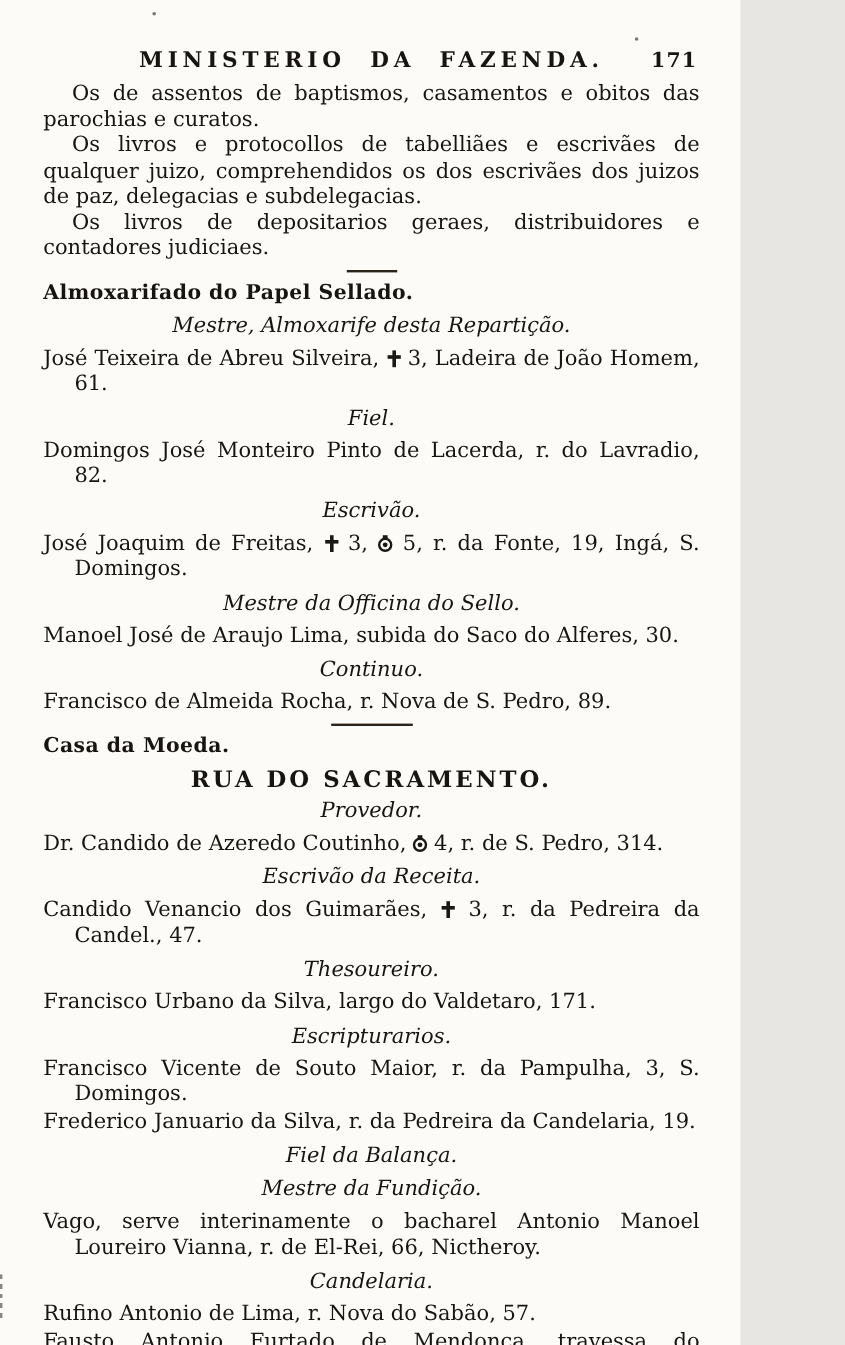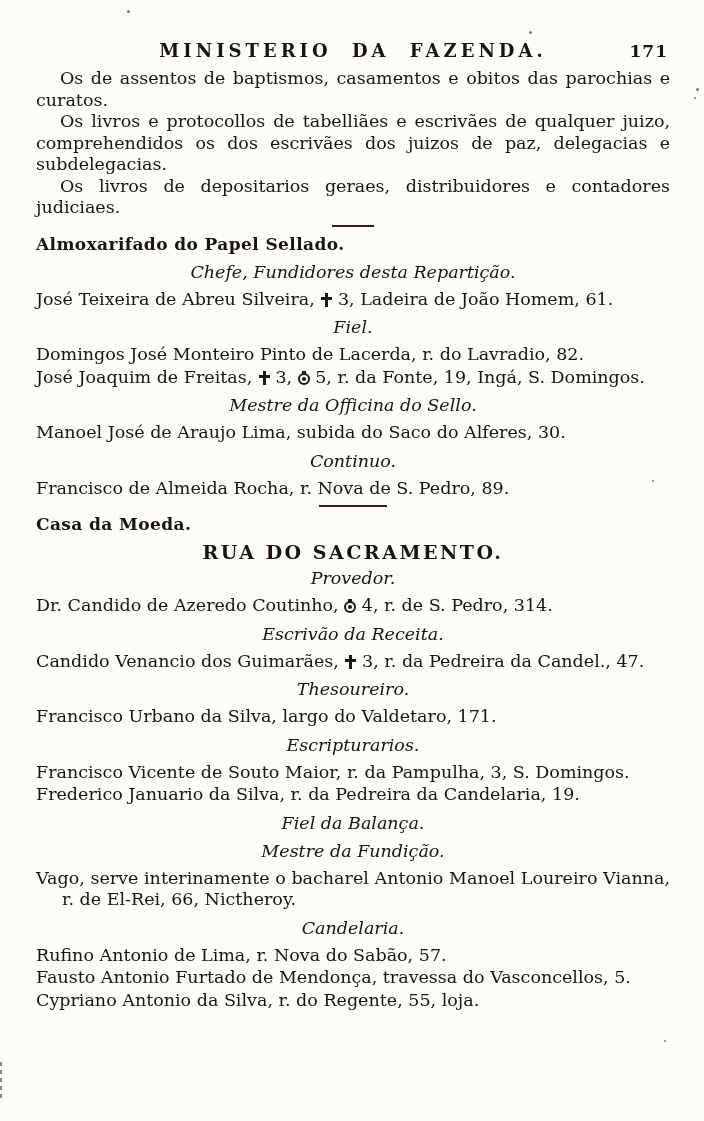--- a/index.html
+++ b/index.html
@@ -1,18 +1,18 @@
 <!DOCTYPE html>
 <html><head>
 <meta charset="utf-8">
 <style>
   html,body{margin:0;padding:0;background:#e8e6e2;}
   .page{
     position:relative;
-    width:704px;height:1121px;
+    width:617px;height:1121px;
     background:#fcfbf8;
     font-family:"DejaVu Serif","Liberation Serif",serif;
     color:#181510;
     overflow:hidden;
     box-sizing:border-box;
   }
   .content{padding:40px 34px 0 36px;}
   .header{position:relative;text-align:center;font-weight:bold;font-size:18px;
     letter-spacing:4px;word-spacing:10px;line-height:22px;margin-bottom:6px;}
   .pageno{position:absolute;right:2px;top:0;font-size:17px;letter-spacing:1px;word-spacing:0;}
@@ -45,24 +45,25 @@
     <div class="header">
       <span>MINISTERIO DA FAZENDA.</span>
       <span class="pageno">171</span>
     </div>
     <div>
         <div class="paragraph">Os de assentos de baptismos, casamentos e obitos das parochias e curatos.</div>
         <div class="paragraph">Os livros e protocollos de tabelliães e escrivães de qualquer juizo, comprehendidos os dos escrivães dos juizos de paz, delegacias e subdelegacias.</div>
         <div class="paragraph">Os livros de depositarios geraes, distribuidores e contadores judiciaes.</div>
         <div class="divider short"></div>
         <div class="section-title">Almoxarifado do Papel Sellado.</div>
-        <div class="role">Chefe, Fundidores desta Repartição.</div>
+        <div class="role">Mestre, Almoxarife desta Repartição.</div>
         <div class="entry">José Teixeira de Abreu Silveira, <span class="cross-icon"></span> 3, Ladeira de João Homem, 61.</div>
         <div class="role">Fiel.</div>
         <div class="entry">Domingos José Monteiro Pinto de Lacerda, r. do Lavradio, 82.</div>
+        <div class="role">Escrivão.</div>
         <div class="entry">José Joaquim de Freitas, <span class="cross-icon"></span> 3, <span class="rose-icon"></span> 5, r. da Fonte, 19, Ingá, S. Domingos.</div>
         <div class="role">Mestre da Officina do Sello.</div>
         <div class="entry">Manoel José de Araujo Lima, subida do Saco do Alferes, 30.</div>
         <div class="role">Continuo.</div>
         <div class="entry">Francisco de Almeida Rocha, r. Nova de S. Pedro, 89.</div>
         <div class="divider long"></div>
         <div class="section-title">Casa da Moeda.</div>
         <div class="subheading">RUA DO SACRAMENTO.</div>
         <div class="role">Provedor.</div>
         <div class="entry">Dr. Candido de Azeredo Coutinho, <span class="rose-icon"></span> 4, r. de S. Pedro, 314.</div>

